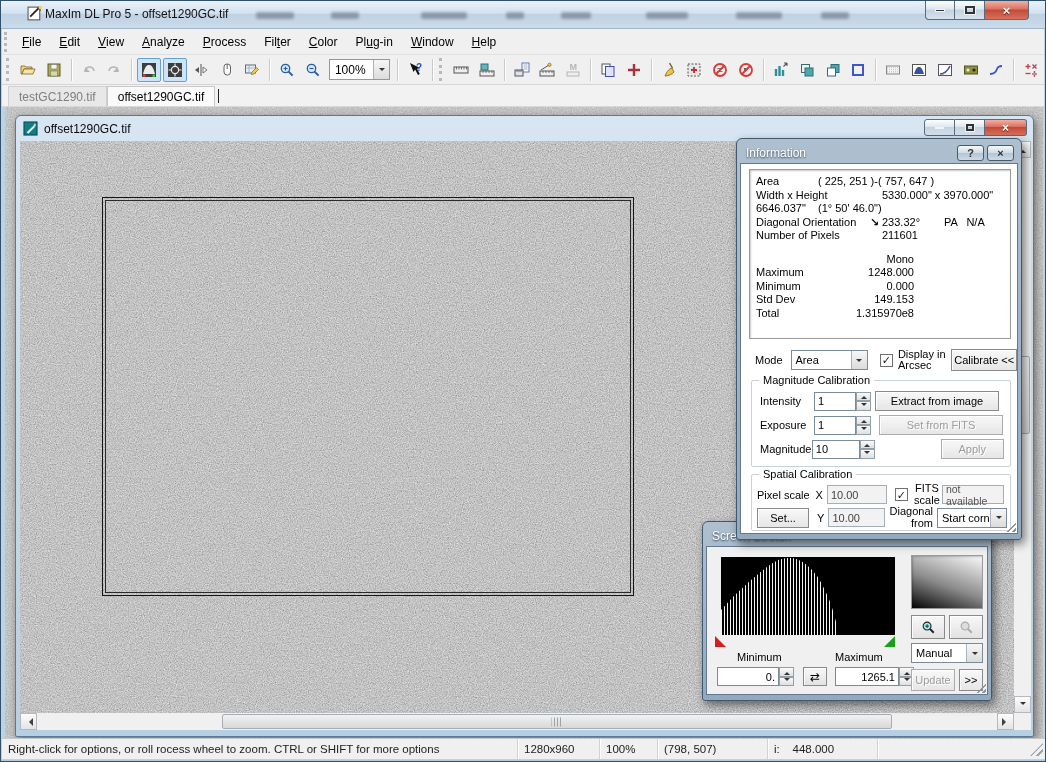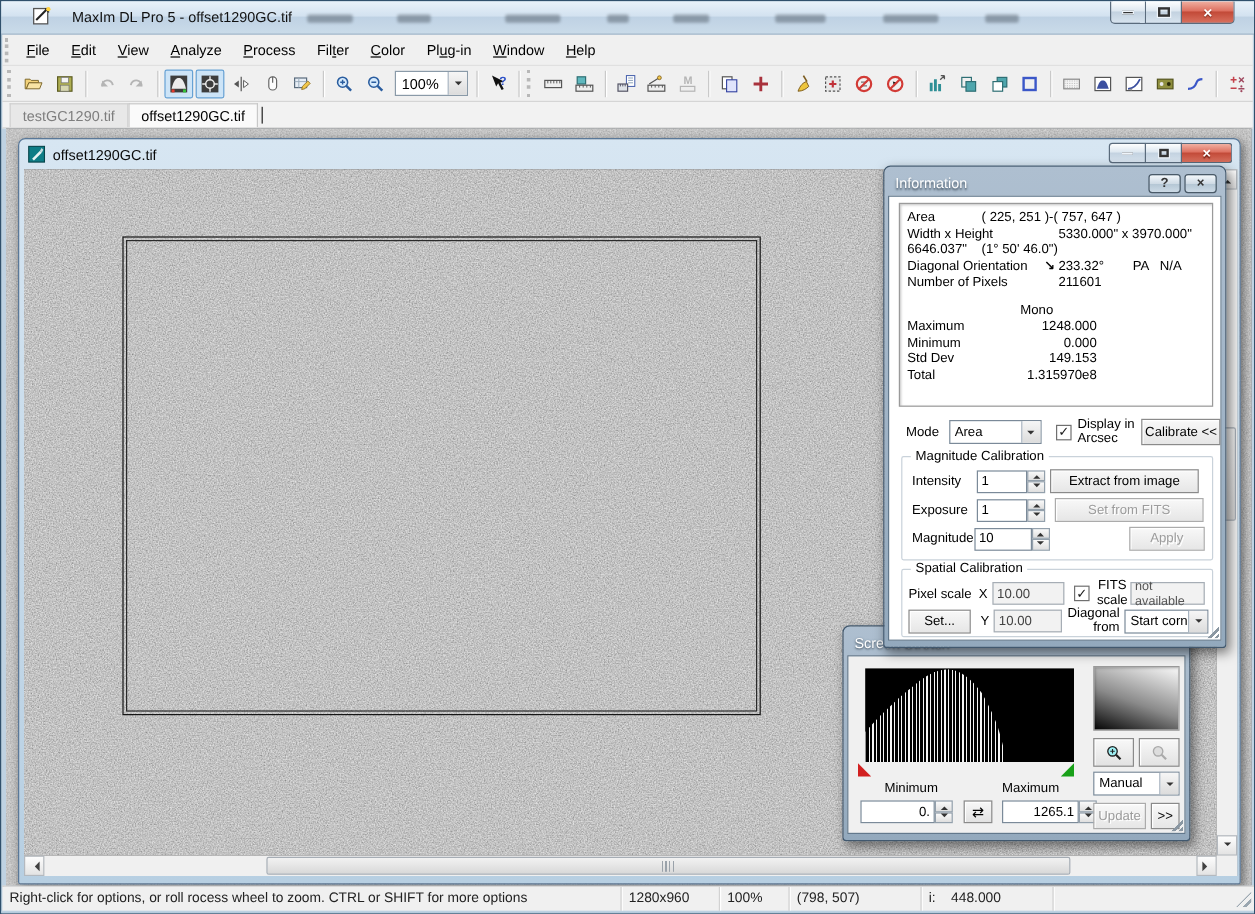--- a/index.html
+++ b/index.html
@@ -121,21 +121,21 @@
     <div class="abs" style="left:0;top:0;width:100%;height:100%;overflow:hidden">
       <div class="smudge" style="left:255px;width:38px"></div>
         <div class="smudge" style="left:330px;width:28px"></div>
       <div class="smudge" style="left:420px;width:46px"></div>
         <div class="smudge" style="left:505px;width:18px"></div>
       <div class="smudge" style="left:560px;width:30px"></div>
         <div class="smudge" style="left:645px;width:42px"></div>
       <div class="smudge" style="left:735px;width:46px"></div>
         <div class="smudge" style="left:820px;width:28px"></div>
     </div>
-    <div class="abs flex" style="left:26px;top:4px;gap:16px">
+    <div class="abs flex" style="left:26px;top:4px;gap:1px">
       <span style="display:inline-flex">
         <svg width="17" height="17" viewBox="0 0 16 16">
             <rect x="1" y="2" width="11" height="12" fill="#fff" stroke="#555"></rect>
             <path d="M3 11L11 3" stroke="#222" stroke-width="1.6" fill="none"></path>
             <path d="M10 2l3 3" stroke="#222" fill="none"></path>
             <circle cx="12.5" cy="2.5" r="1.7" fill="#ffd23e"></circle>
           </svg>
       </span>
       <span class="title-text">MaxIm DL Pro 5 - offset1290GC.tif</span>
     </div>
@@ -633,21 +633,21 @@
               <span style="width:12px;font-weight:bold">↘</span>
               <span style="width:62px">233.32°</span>
               <span class="pre">PA   N/A</span>
             </div>
           <div class="grow">
               <span class="stat-label">Number of Pixels</span>
               <span>211601</span>
             </div>
           <div class="grow" style="margin-top:10px">
               <span class="stat-label" style="width:58px"></span>
-              <span class="stat-num" style="text-align:center">Mono</span>
+              <span class="stat-num" style="">Mono</span>
             </div>
           <div class="grow">
               <span class="stat-label" style="width:58px">Maximum</span>
               <span class="stat-num">1248.000</span>
             </div>
           <div class="grow">
               <span class="stat-label" style="width:58px">Minimum</span>
               <span class="stat-num">0.000</span>
             </div>
           <div class="grow">

